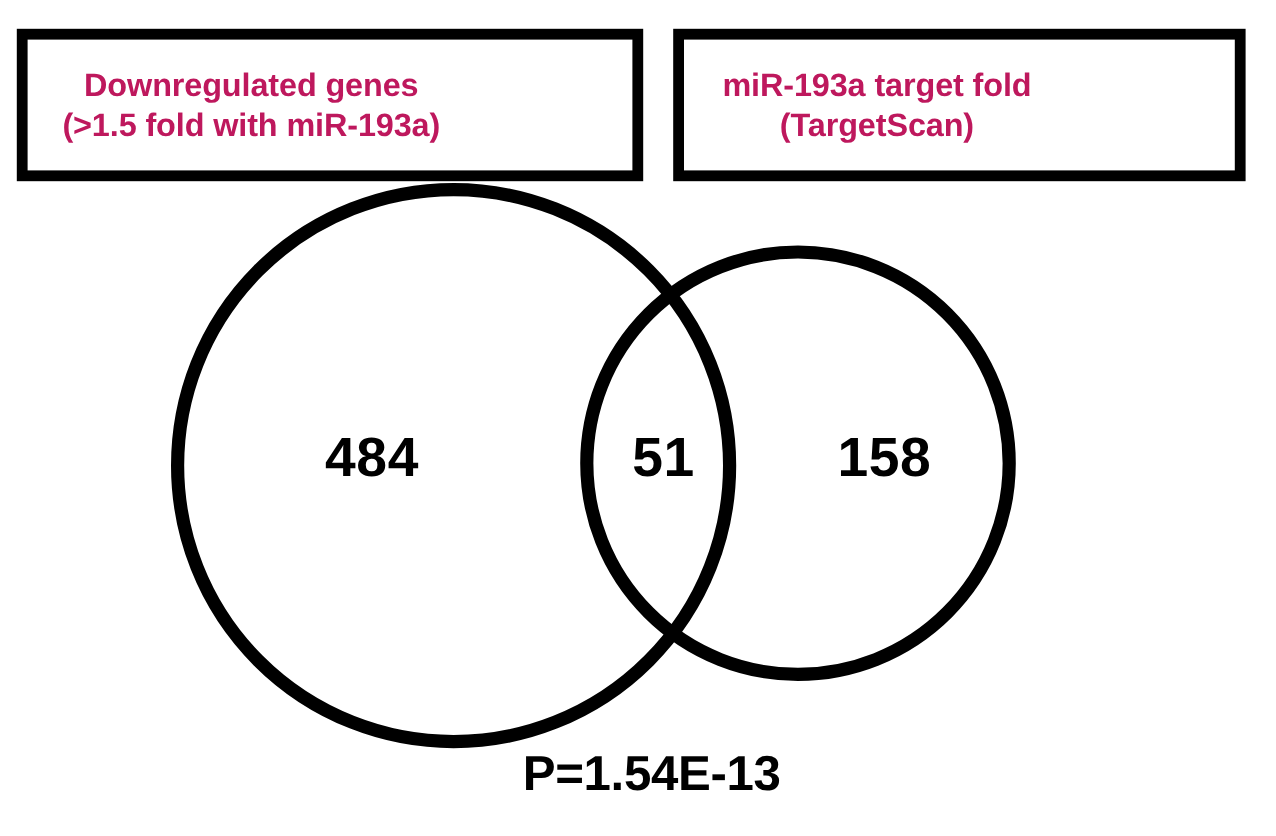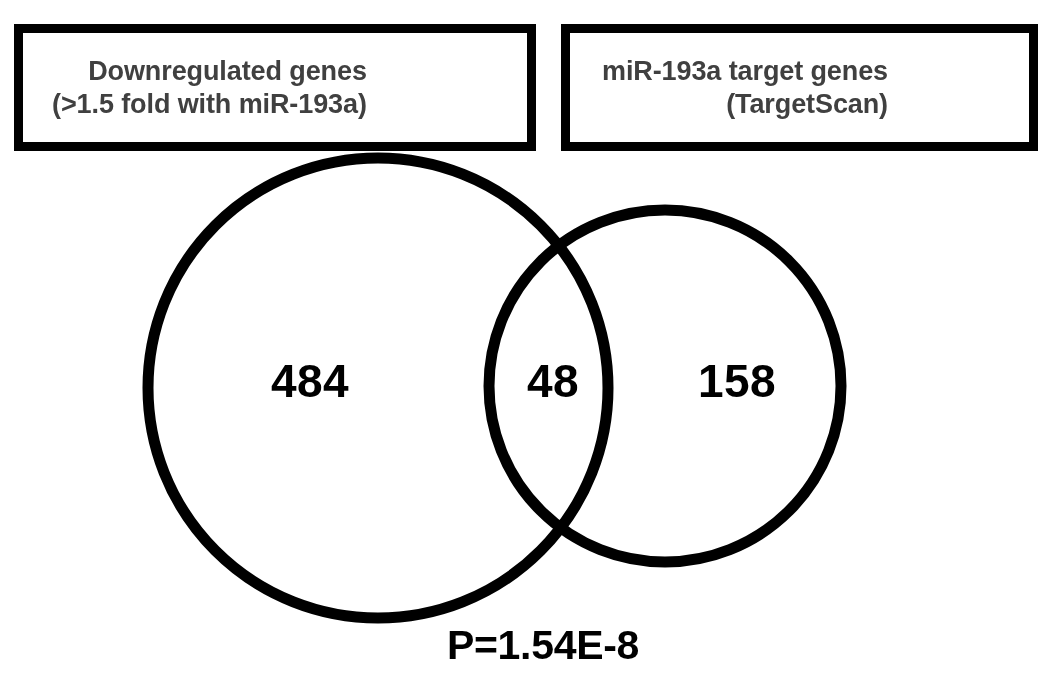--- a/index.html
+++ b/index.html
@@ -37,26 +37,26 @@
   }
   #legend-box-right {
     left: 561px;
     top: 24px;
     width: 477px;
     height: 127px;
   }
   .legend-text {
     font-size: 27px;
     font-weight: bold;
-    color: #404040;
+    color: #be185d;
     line-height: 1.22;
     letter-spacing: -0.1px;
     padding-left: 29px;
     white-space: pre-line;
-    text-align: right;
+    text-align: center;
   }
   #legend-box-right .legend-text {
     padding-left: 32px;
   }
 
   
   #venn-area {
     position: absolute;
     left: 0;
     top: 0;
@@ -105,32 +105,32 @@
 <body>
 
 <div id="figure">
 
   <div class="legend-box" id="legend-box-left">
     <div class="legend-text">Downregulated genes
 (&gt;1.5 fold with miR-193a)</div>
   </div>
 
   <div class="legend-box" id="legend-box-right">
-    <div class="legend-text">miR-193a target genes
+    <div class="legend-text">miR-193a target fold
 (TargetScan)</div>
   </div>
 
   <div id="venn-area">
     <svg id="venn-svg" width="1063" height="697" viewBox="0 0 1063 697">
       <circle class="venn-circle" id="venn-circle-left" cx="378" cy="388" r="230" stroke-width="11"></circle>
       <circle class="venn-circle" id="venn-circle-right" cx="665" cy="386" r="176" stroke-width="11"></circle>
     </svg>
 
     <div class="count-label" id="count-left">484</div>
 
-    <div class="count-label" id="count-center">48</div>
+    <div class="count-label" id="count-center">51</div>
 
     <div class="count-label" id="count-right">158</div>
   </div>
 
-  <div id="pvalue">P=1.54E-8</div>
+  <div id="pvalue">P=1.54E-13</div>
 
 </div>
 
 </body></html>

